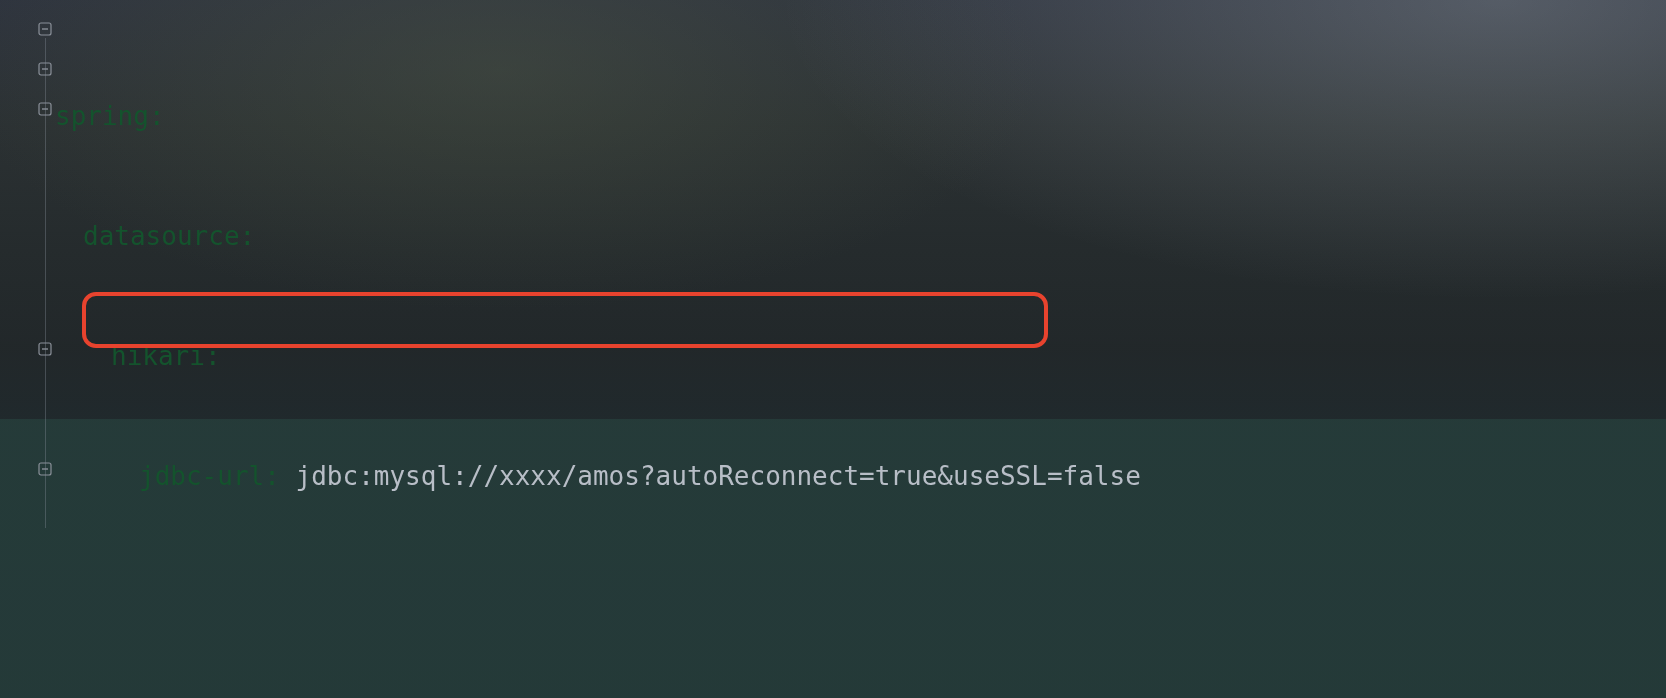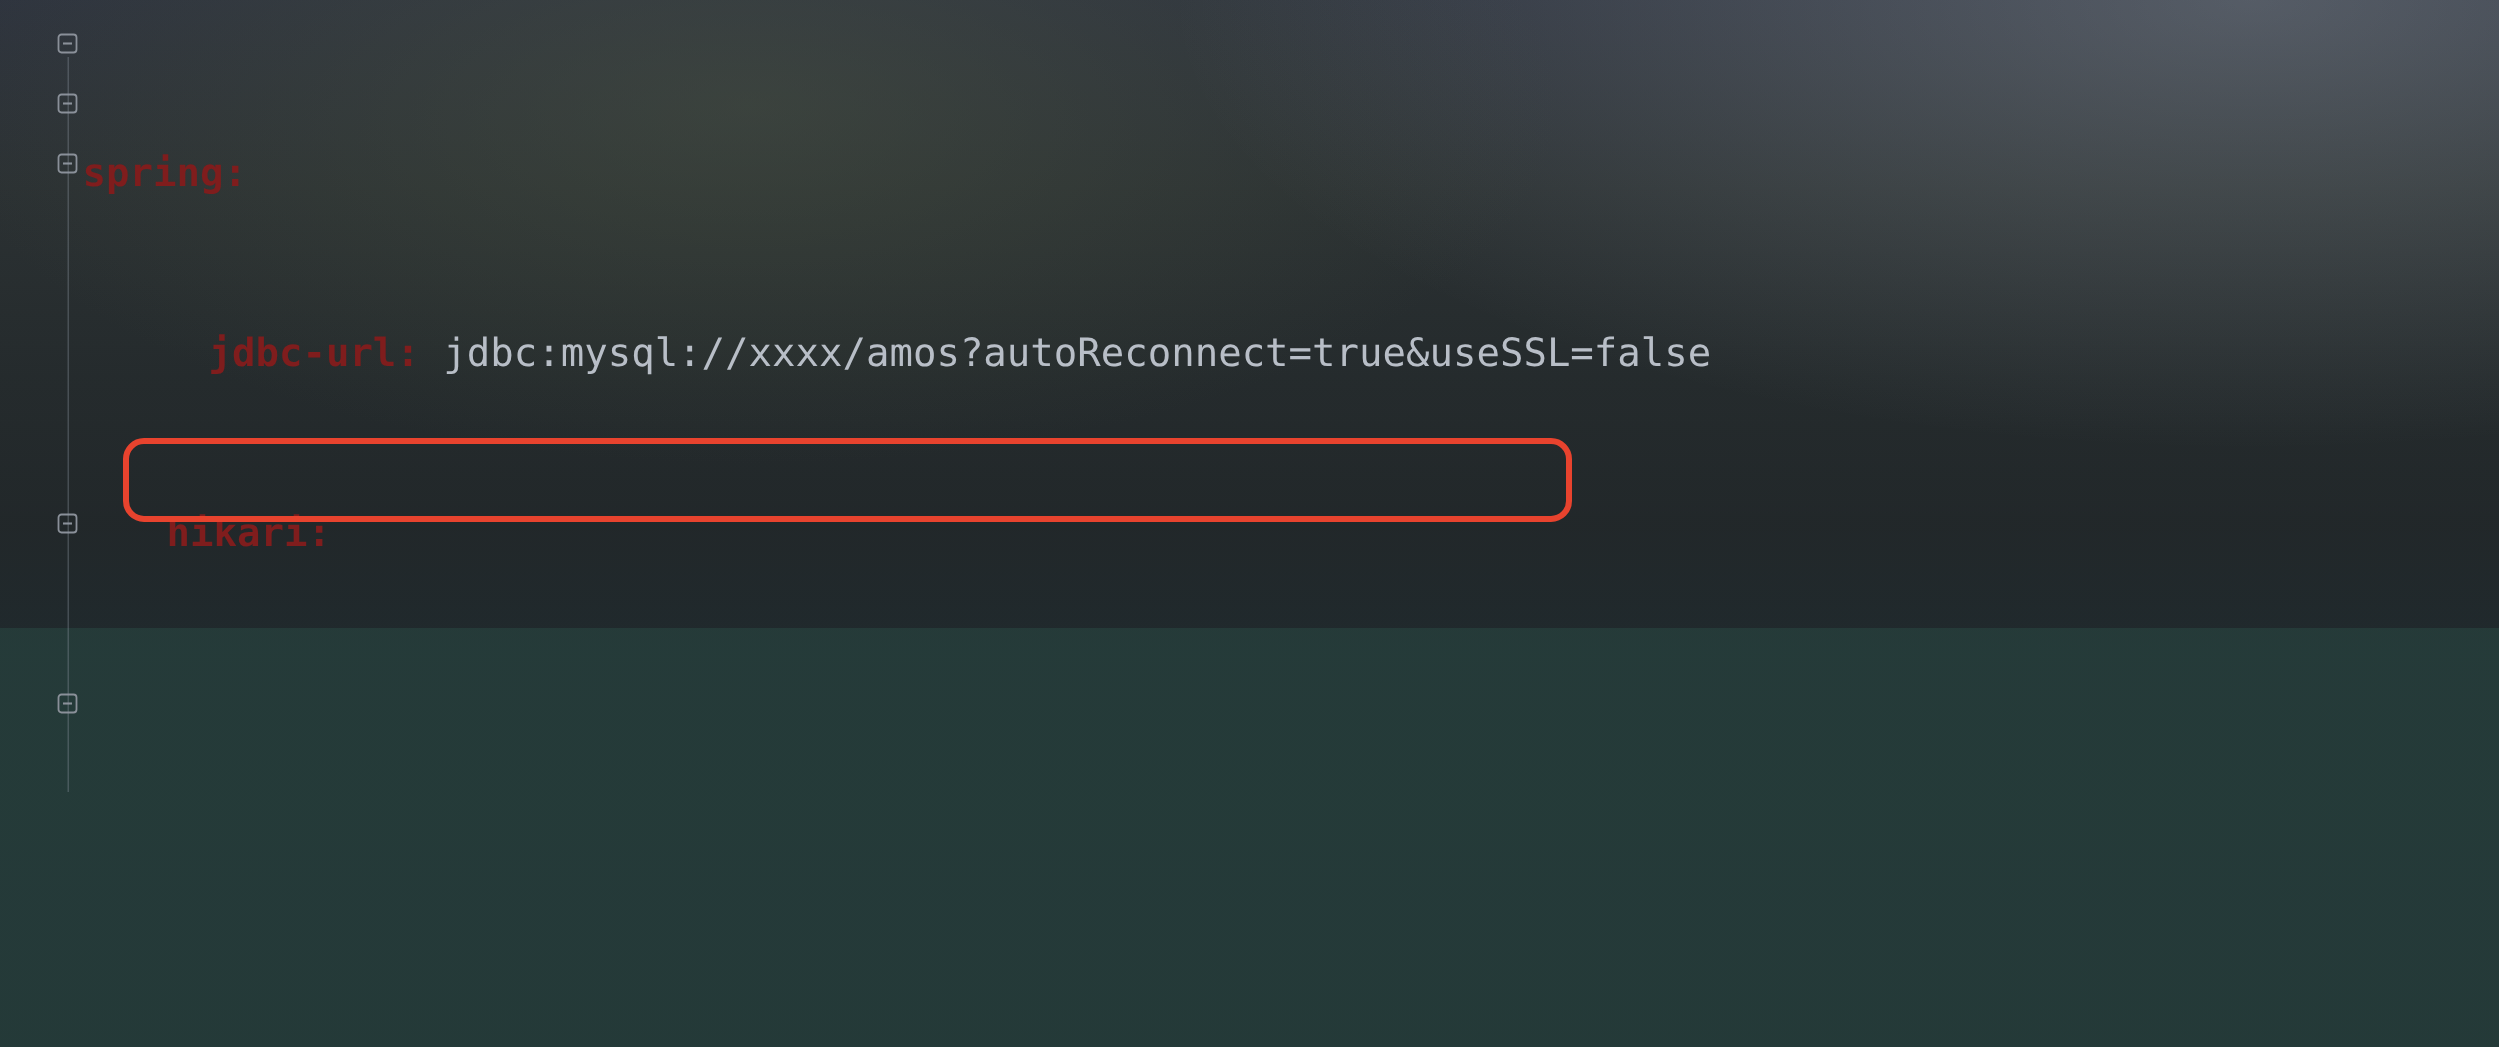--- a/index.html
+++ b/index.html
@@ -65,21 +65,21 @@
   .code {
     position: absolute;
     left: 55px;
     right: 0;
     top: 16px;
     font-size: 26px;
     line-height: 40px;
     white-space: pre;
   }
   .line { height: 40px; }
-  .key   { color: #7f1d1d; font-weight: 700; }
+  .key   { color: #14532d; font-weight: 400; }
   .val   { color: #b8bec7; }
 
   .highlight-box {
     position: absolute;
     border: 4px solid #e8432e;
     border-radius: 14px;
     pointer-events: none;
   }
 
   .ind1 { padding-left: 28px; }
@@ -123,22 +123,23 @@
       <svg width="14" height="14" viewBox="0 0 14 14">
           <rect x="1" y="1" width="12" height="12" rx="2" fill="none" stroke="#8a9099" stroke-width="1.2"></rect>
           <line x1="4" y1="7" x2="10" y2="7" stroke="#8a9099" stroke-width="1.4"></line>
         </svg>
     </div>
     <div class="guide" style="top:38px; height:490px;"></div>
   </div>
 
   <div class="code">
     <div class="line"><span class="key">spring:</span></div>
+    <div class="line ind1"><span class="key">datasource:</span></div>
+    <div class="line ind2"><span class="key">hikari:</span></div>
     <div class="line ind3"><span class="key">jdbc-url:</span> <span class="val">jdbc:mysql://xxxx/amos?autoReconnect=true&amp;useSSL=false</span></div>
-    <div class="line ind2"><span class="key">hikari:</span></div>
     <div class="line ind3"> </div>
     
     
     
     
     
     
     
   </div>
 

